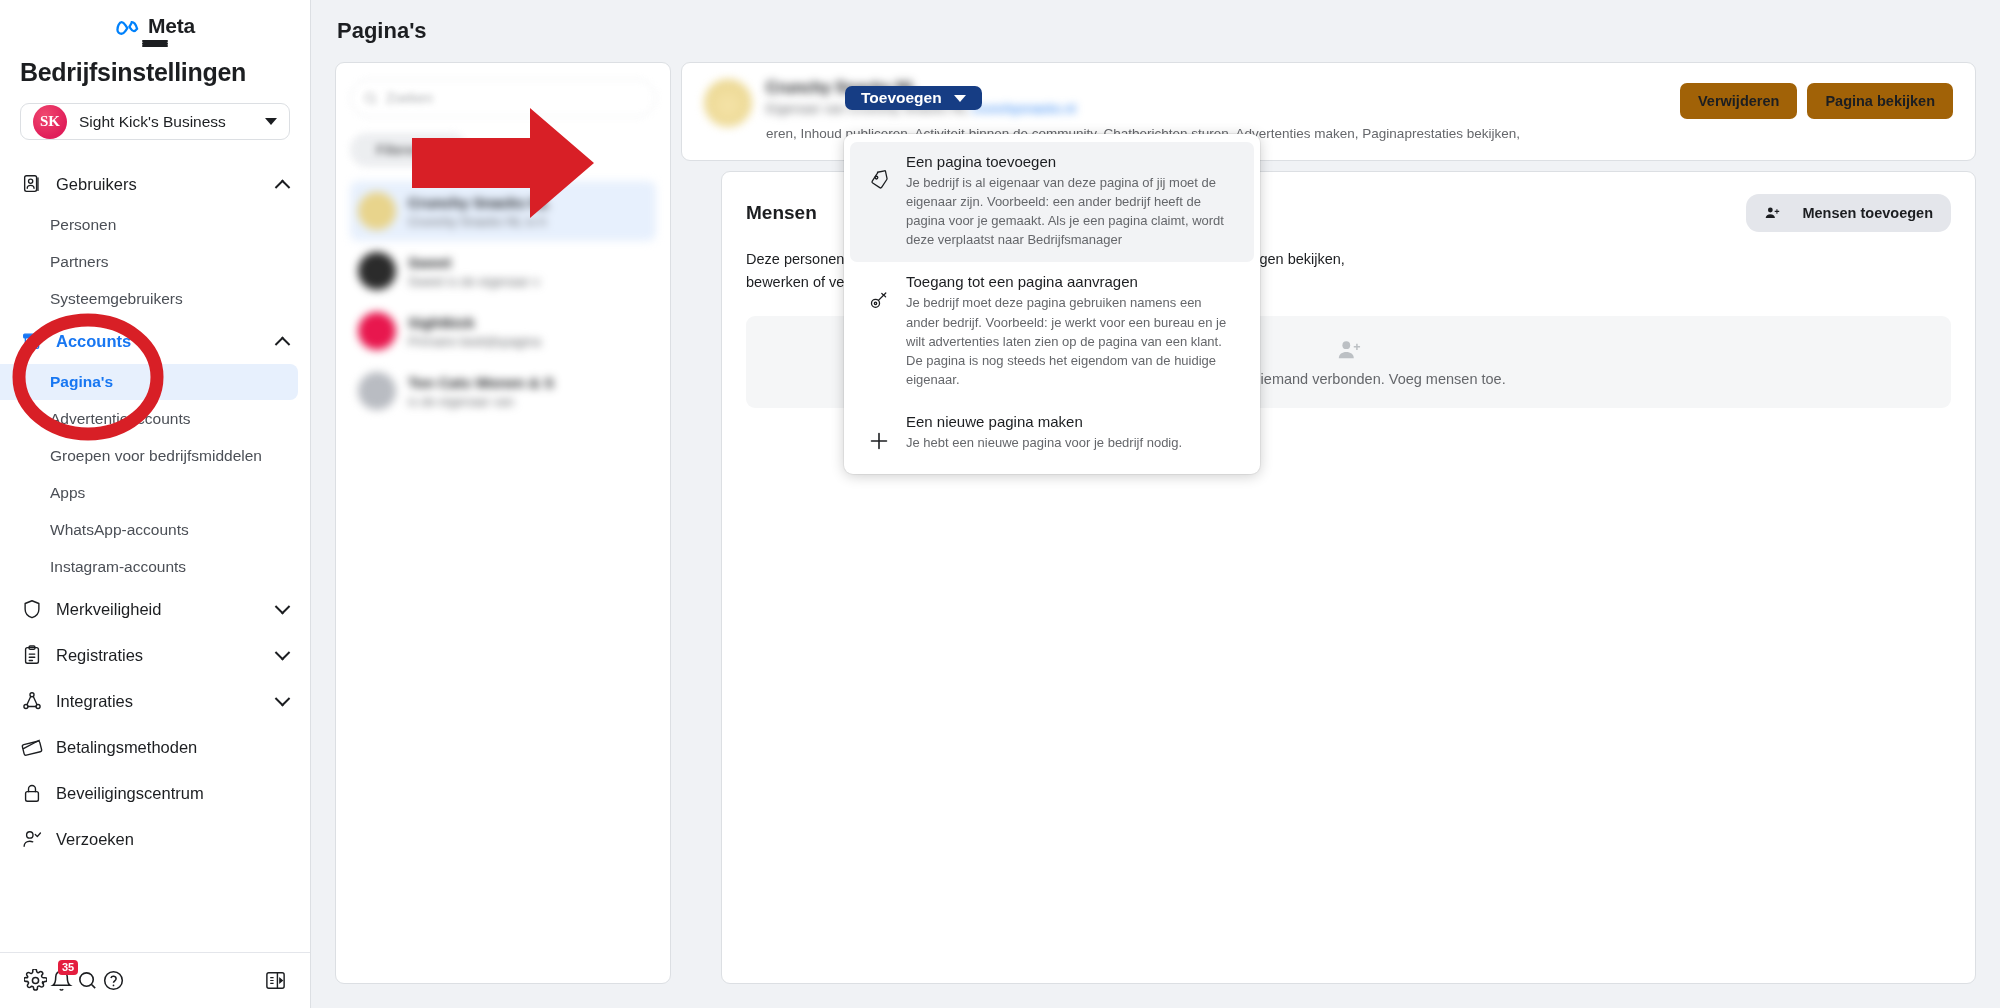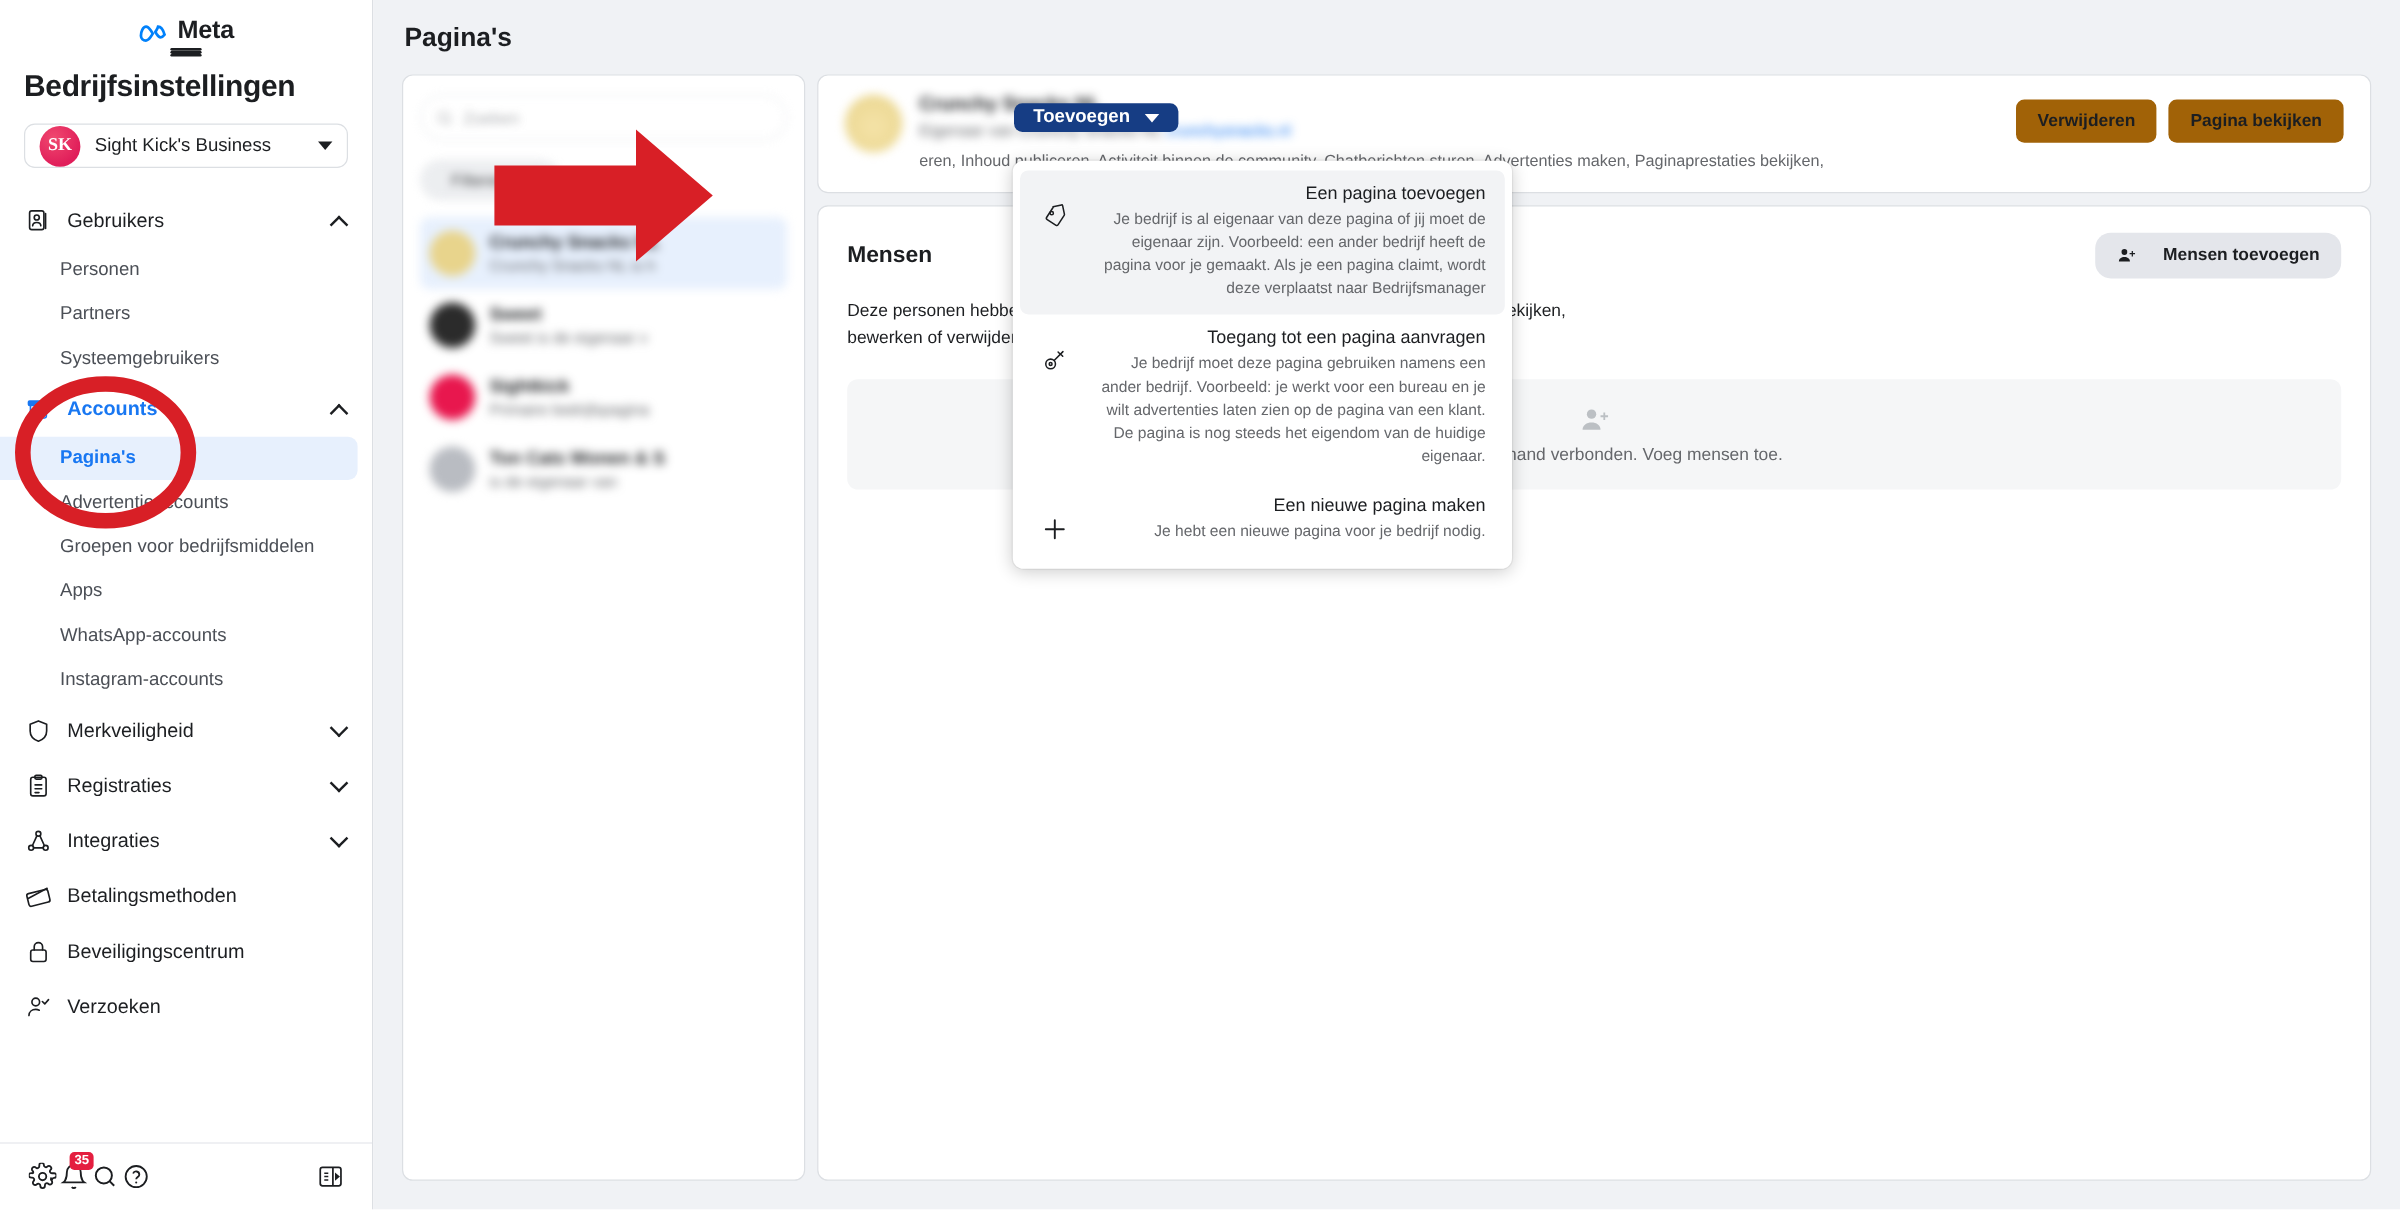--- a/index.html
+++ b/index.html
@@ -127,21 +127,21 @@
   .ph-sub .lnk { color: #1877f2; }
   .ph-perms { font-size: 13.5px; color: #65676b; margin-top: 8px; line-height: 1.45; }
   .ph-actions { display: flex; gap: 10px; flex: 0 0 auto; padding-top: 4px; }
   .btn-grey {
     background: #a16207; border: none; border-radius: 7px;
     font-size: 14.5px; font-weight: 600; color: #1c1e21;
     padding: 10px 18px; cursor: pointer; white-space: nowrap;
     font-family: "Liberation Sans", sans-serif;
   }
 
-  .people-card { flex: 1; padding: 22px 24px; }
+  .people-card { flex: 1; padding: 22px 24px; margin-left: 40px; }
   .people-head { display: flex; align-items: center; justify-content: space-between; }
   .people-title { font-size: 19px; font-weight: 700; color: #1c1e21; }
   .btn-addpeople {
     background: #e4e6eb; border: none; border-radius: 13px;
     font-size: 14.5px; font-weight: 600; color: #1c1e21;
     padding: 11px 18px; cursor: pointer; display: flex; align-items: center; gap: 22px;
     font-family: "Liberation Sans", sans-serif;
     text-align: center;
   }
   .people-desc { font-size: 14.5px; color: #1c1e21; line-height: 1.6; margin-top: 16px; max-width: 630px; }
@@ -166,21 +166,21 @@
     background: #fff; border-radius: 9px;
     box-shadow: 0 2px 14px rgba(0,0,0,.20), 0 0 0 1px rgba(0,0,0,.05);
     padding: 8px 0;
   }
   .menu-item {
     display: flex; gap: 14px; padding: 11px 16px 13px 16px; cursor: pointer;
     border-radius: 7px; margin: 0 6px;
   }
   .menu-item.hl { background: #f2f3f5; }
   .mi-ico { width: 26px; flex: 0 0 26px; display: flex; align-items: flex-start; justify-content: center; padding-top: 16px; }
-  .mi-body { flex: 1; min-width: 0; text-align: right; }
+  .mi-body { flex: 1; min-width: 0; }
   .mi-title { font-size: 15px; color: #1c1e21; margin-bottom: 3px; }
   .mi-desc { font-size: 13px; color: #65676b; line-height: 1.47; }
 
   
   #annot { position: absolute; left: 0; top: 0; width: 2000px; height: 1008px; pointer-events: none; z-index: 60; }
 </style>
 </head>
 <body>
 
 <div id="app">

